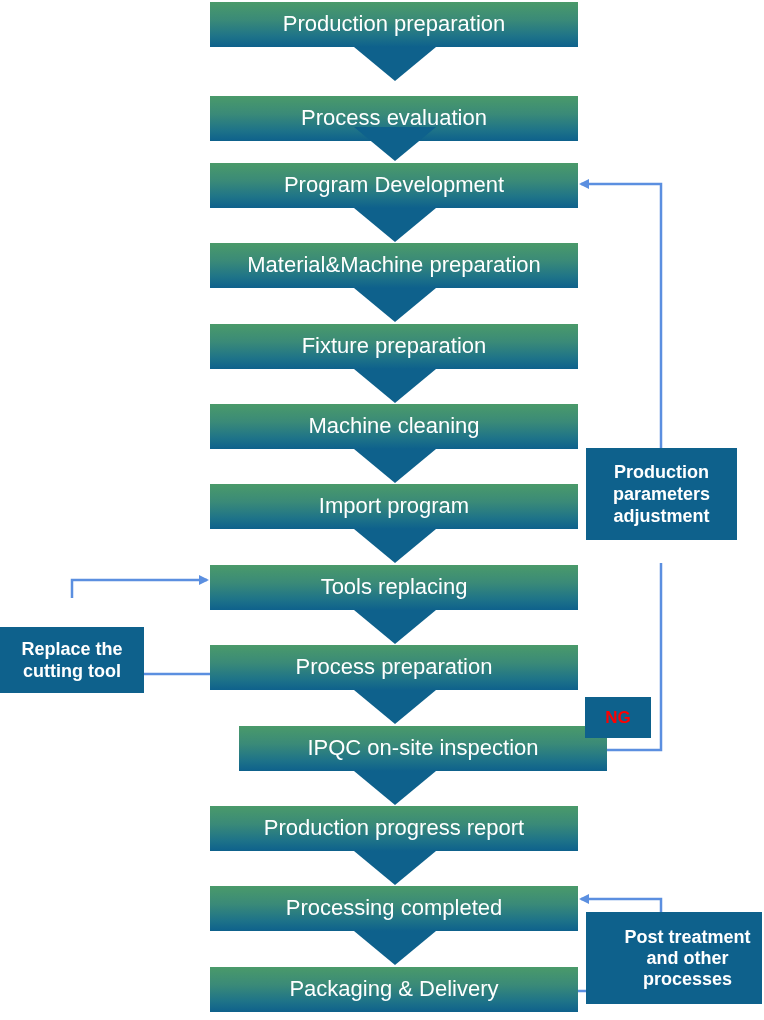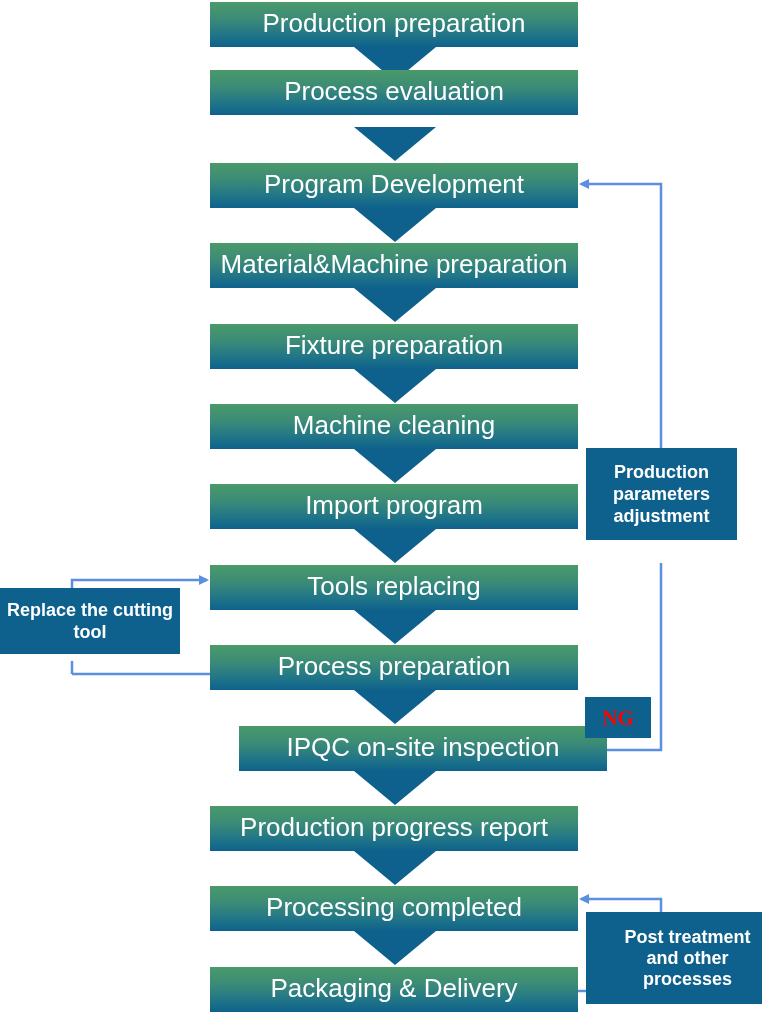--- a/index.html
+++ b/index.html
@@ -1,34 +1,34 @@
 <!DOCTYPE html>
 <html><head>
 <meta charset="utf-8">
 <style>
   html, body { margin: 0; padding: 0; background: #ffffff; }
   body { width: 764px; height: 1020px; position: relative; overflow: hidden;
          font-family: "Liberation Sans", sans-serif; }
   .step {
     position: absolute; left: 210px; width: 368px; height: 45px;
     background: linear-gradient(to bottom, #4a9a6a 0%, #3a8a78 40%, #1f7488 75%, #0e618c 100%);
-    color: #ffffff; font-size: 26px; display: flex; align-items: center; justify-content: center;
+    color: #ffffff; font-size: 22px; display: flex; align-items: center; justify-content: center;
     box-sizing: border-box; padding-bottom: 2px;
   }
   .tri {
     position: absolute; left: 354px; width: 0; height: 0;
     border-left: 41px solid transparent; border-right: 41px solid transparent;
     border-top: 34px solid #0e618c;
   }
   .note {
     position: absolute; background: #0e618c; color: #ffffff; font-weight: bold;
     font-size: 18px; line-height: 22px; text-align: center;
     display: flex; align-items: center; justify-content: center; box-sizing: border-box;
   }
-  .ng { color: #ff0000; font-family: Liberation Serif, serif; font-size: 21px; font-weight: bold; }
+  .ng { color: #ff0000; font-family: Liberation Sans, sans-serif; font-size: 17px; font-weight: bold; }
   svg.lines { position: absolute; left: 0; top: 0; }
 </style>
 </head>
 <body>
 
 <svg class="lines" width="764" height="1020">
   <defs>
     <marker id="ah" markerWidth="10" markerHeight="10" refX="8" refY="5" orient="auto" markerUnits="userSpaceOnUse">
       <path d="M0,0 L10,5 L0,10 z" fill="#5b8fe0"></path>
     </marker>
@@ -44,21 +44,21 @@
 
   <polyline points="661,912 661,899 581,899" fill="none" stroke="#5b8fe0" stroke-width="2.5" marker-end="url(#ah)"></polyline>
   <polyline points="578,991 586,991" fill="none" stroke="#5b8fe0" stroke-width="2.5"></polyline>
 </svg>
 
 <div id="flow">
     <div class="step" style="top: 2px;">
       <span>Production preparation</span>
     </div>
     <div class="tri" style="top: 47px;"></div>
-    <div class="step" style="top: 70px; text-align: right;">
+    <div class="step" style="top: 96px; text-align: right;">
       <span>Process evaluation</span>
     </div>
     <div class="tri" style="top: 127px;"></div>
     <div class="step" style="top: 163px;">
       <span>Program Development</span>
     </div>
     <div class="tri" style="top: 208px;"></div>
     <div class="step" style="top: 243px;">
       <span>Material&amp;Machine preparation</span>
     </div>
@@ -97,21 +97,21 @@
     <div class="tri" style="top: 931px;"></div>
     <div class="step" style="top: 967px;">
       <span>Packaging &amp; Delivery</span>
     </div>
   </div>
 
 <div class="note" style="left:586px; top:448px; width:151px; height:92px;text-align:center;">
   <span>Production parameters adjustment</span>
 </div>
 
-<div class="note" style="left:0px; top:588px; width:180px; height:66px;">
+<div class="note" style="left:0px; top:627px; width:144px; height:66px;">
   <span>Replace the cutting tool</span>
 </div>
 
 <div class="note" style="left:585px; top:697px; width:66px; height:41px;">
   <span class="ng">NG</span>
 </div>
 
 <div class="note" style="left:586px; top:912px; width:176px; height:92px; line-height:21px;padding-left:27px;">
   <span>Post treatment and other processes</span>
 </div>

